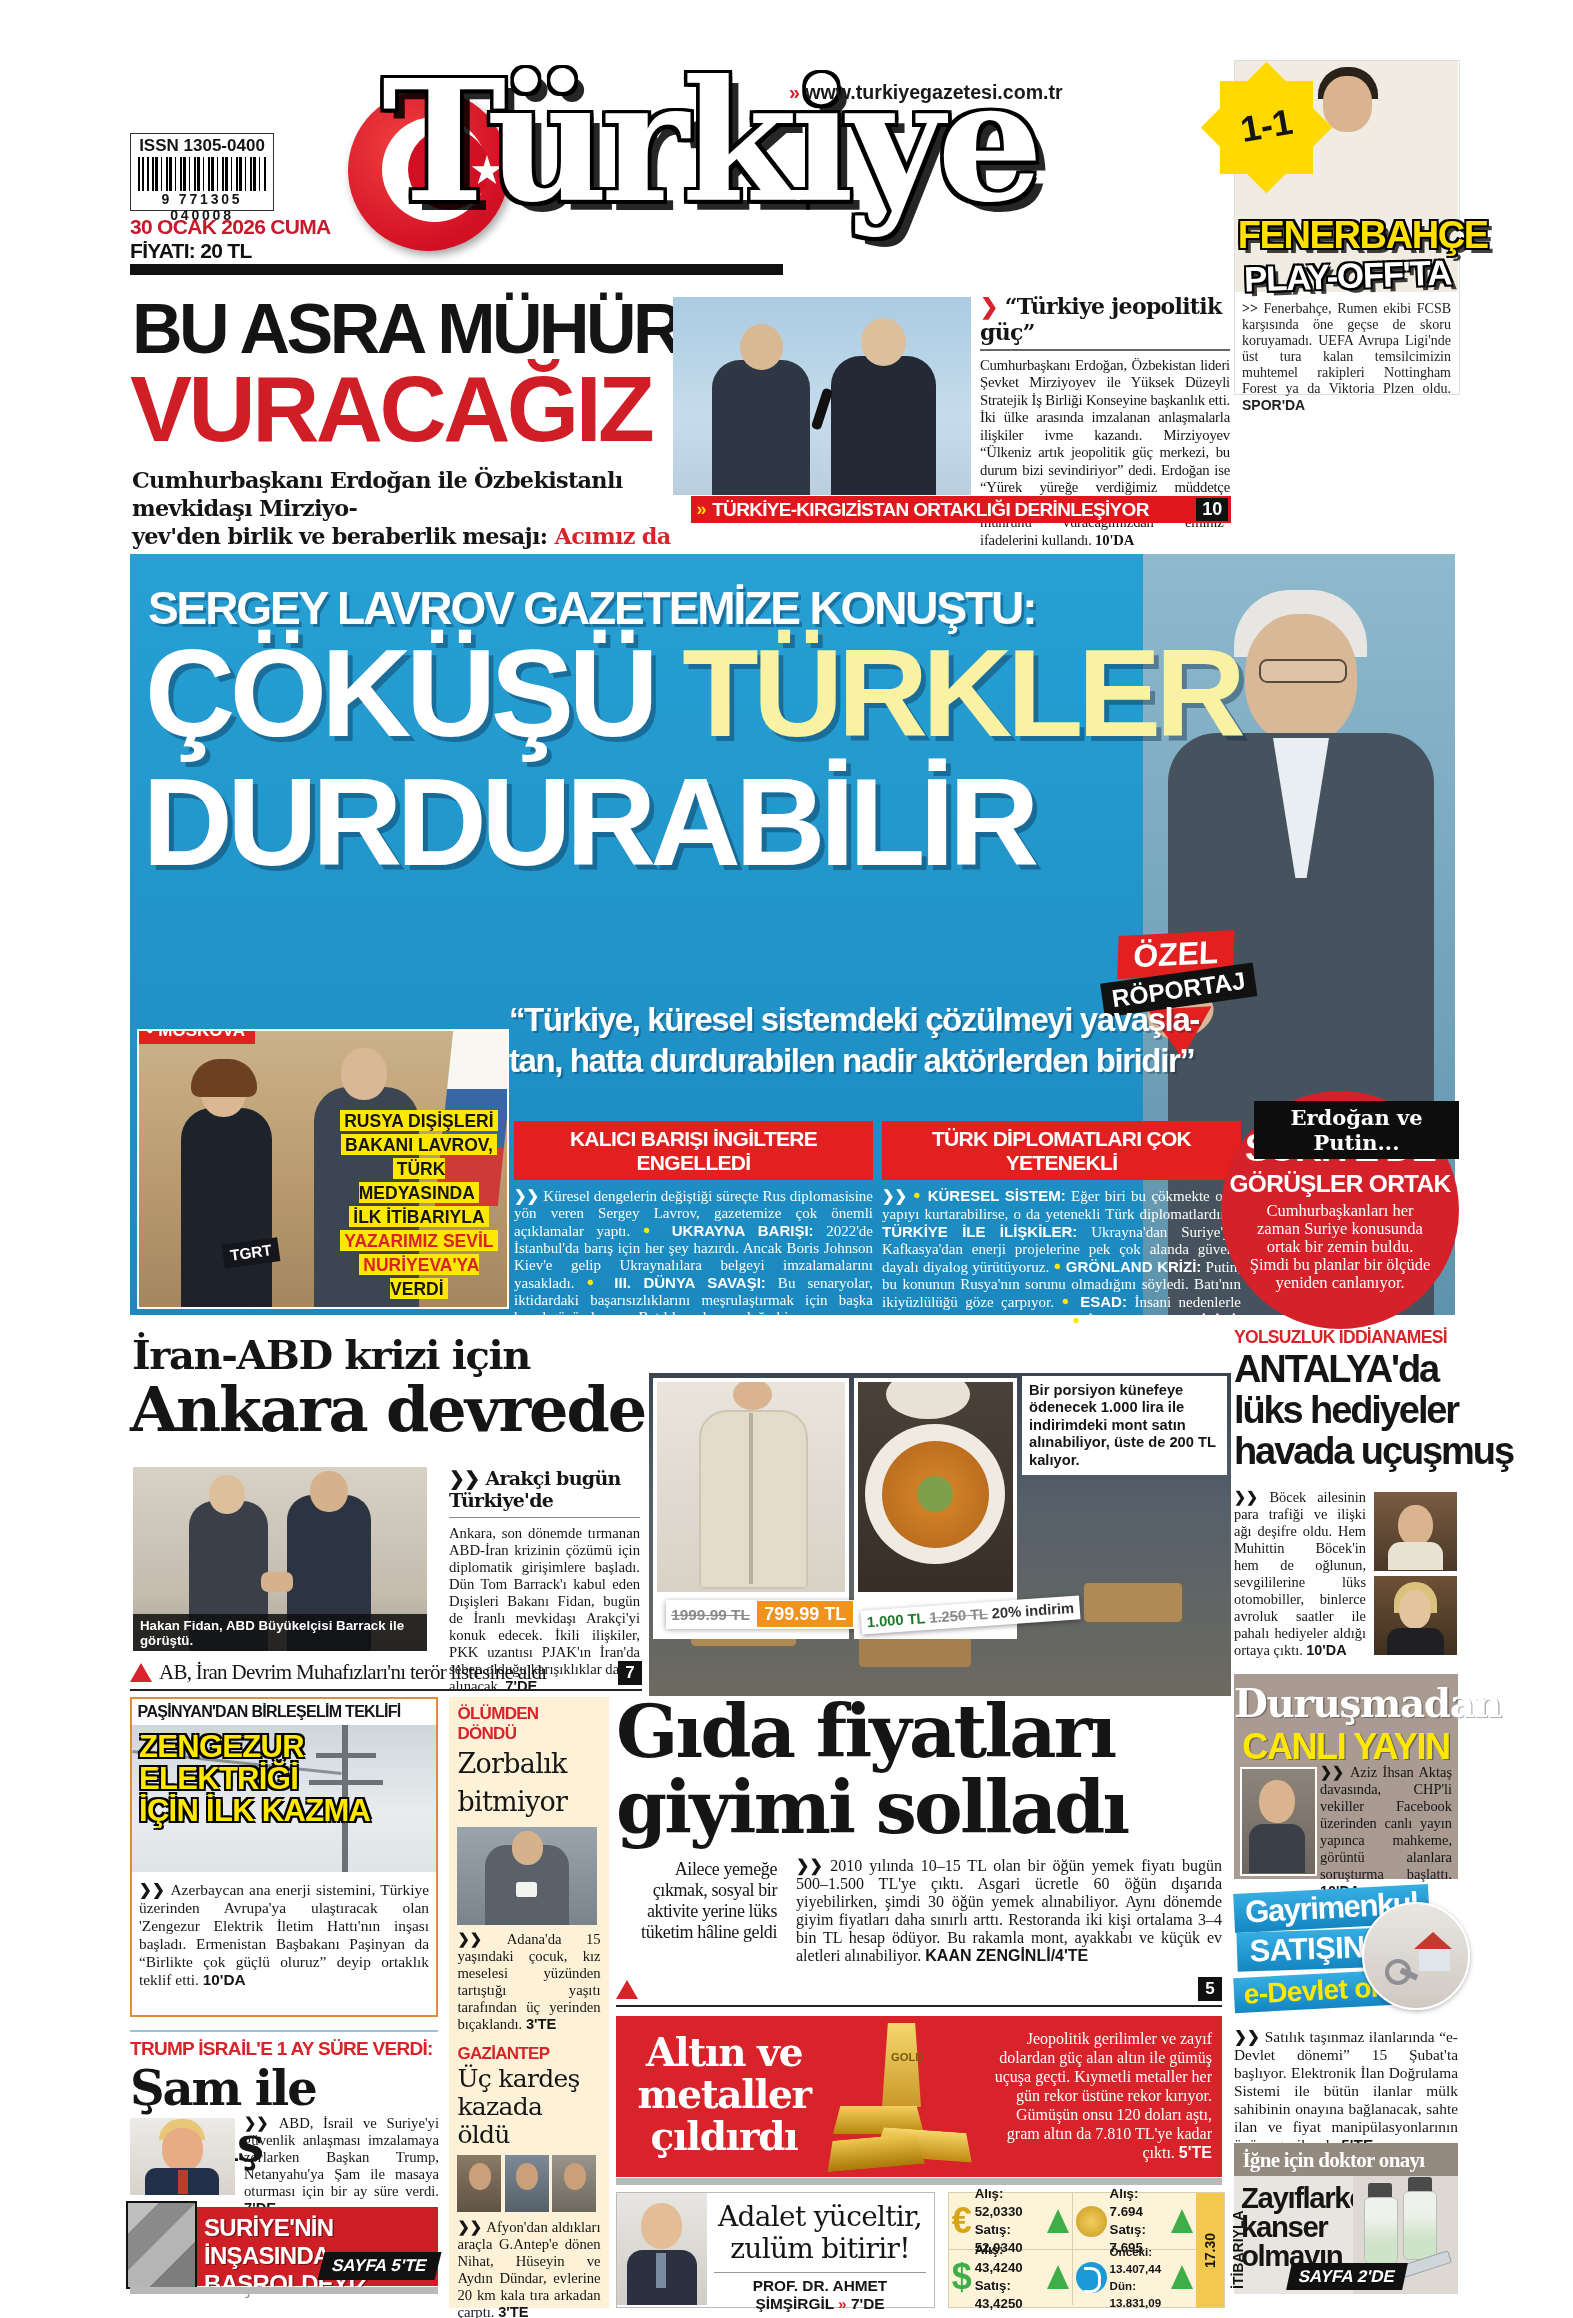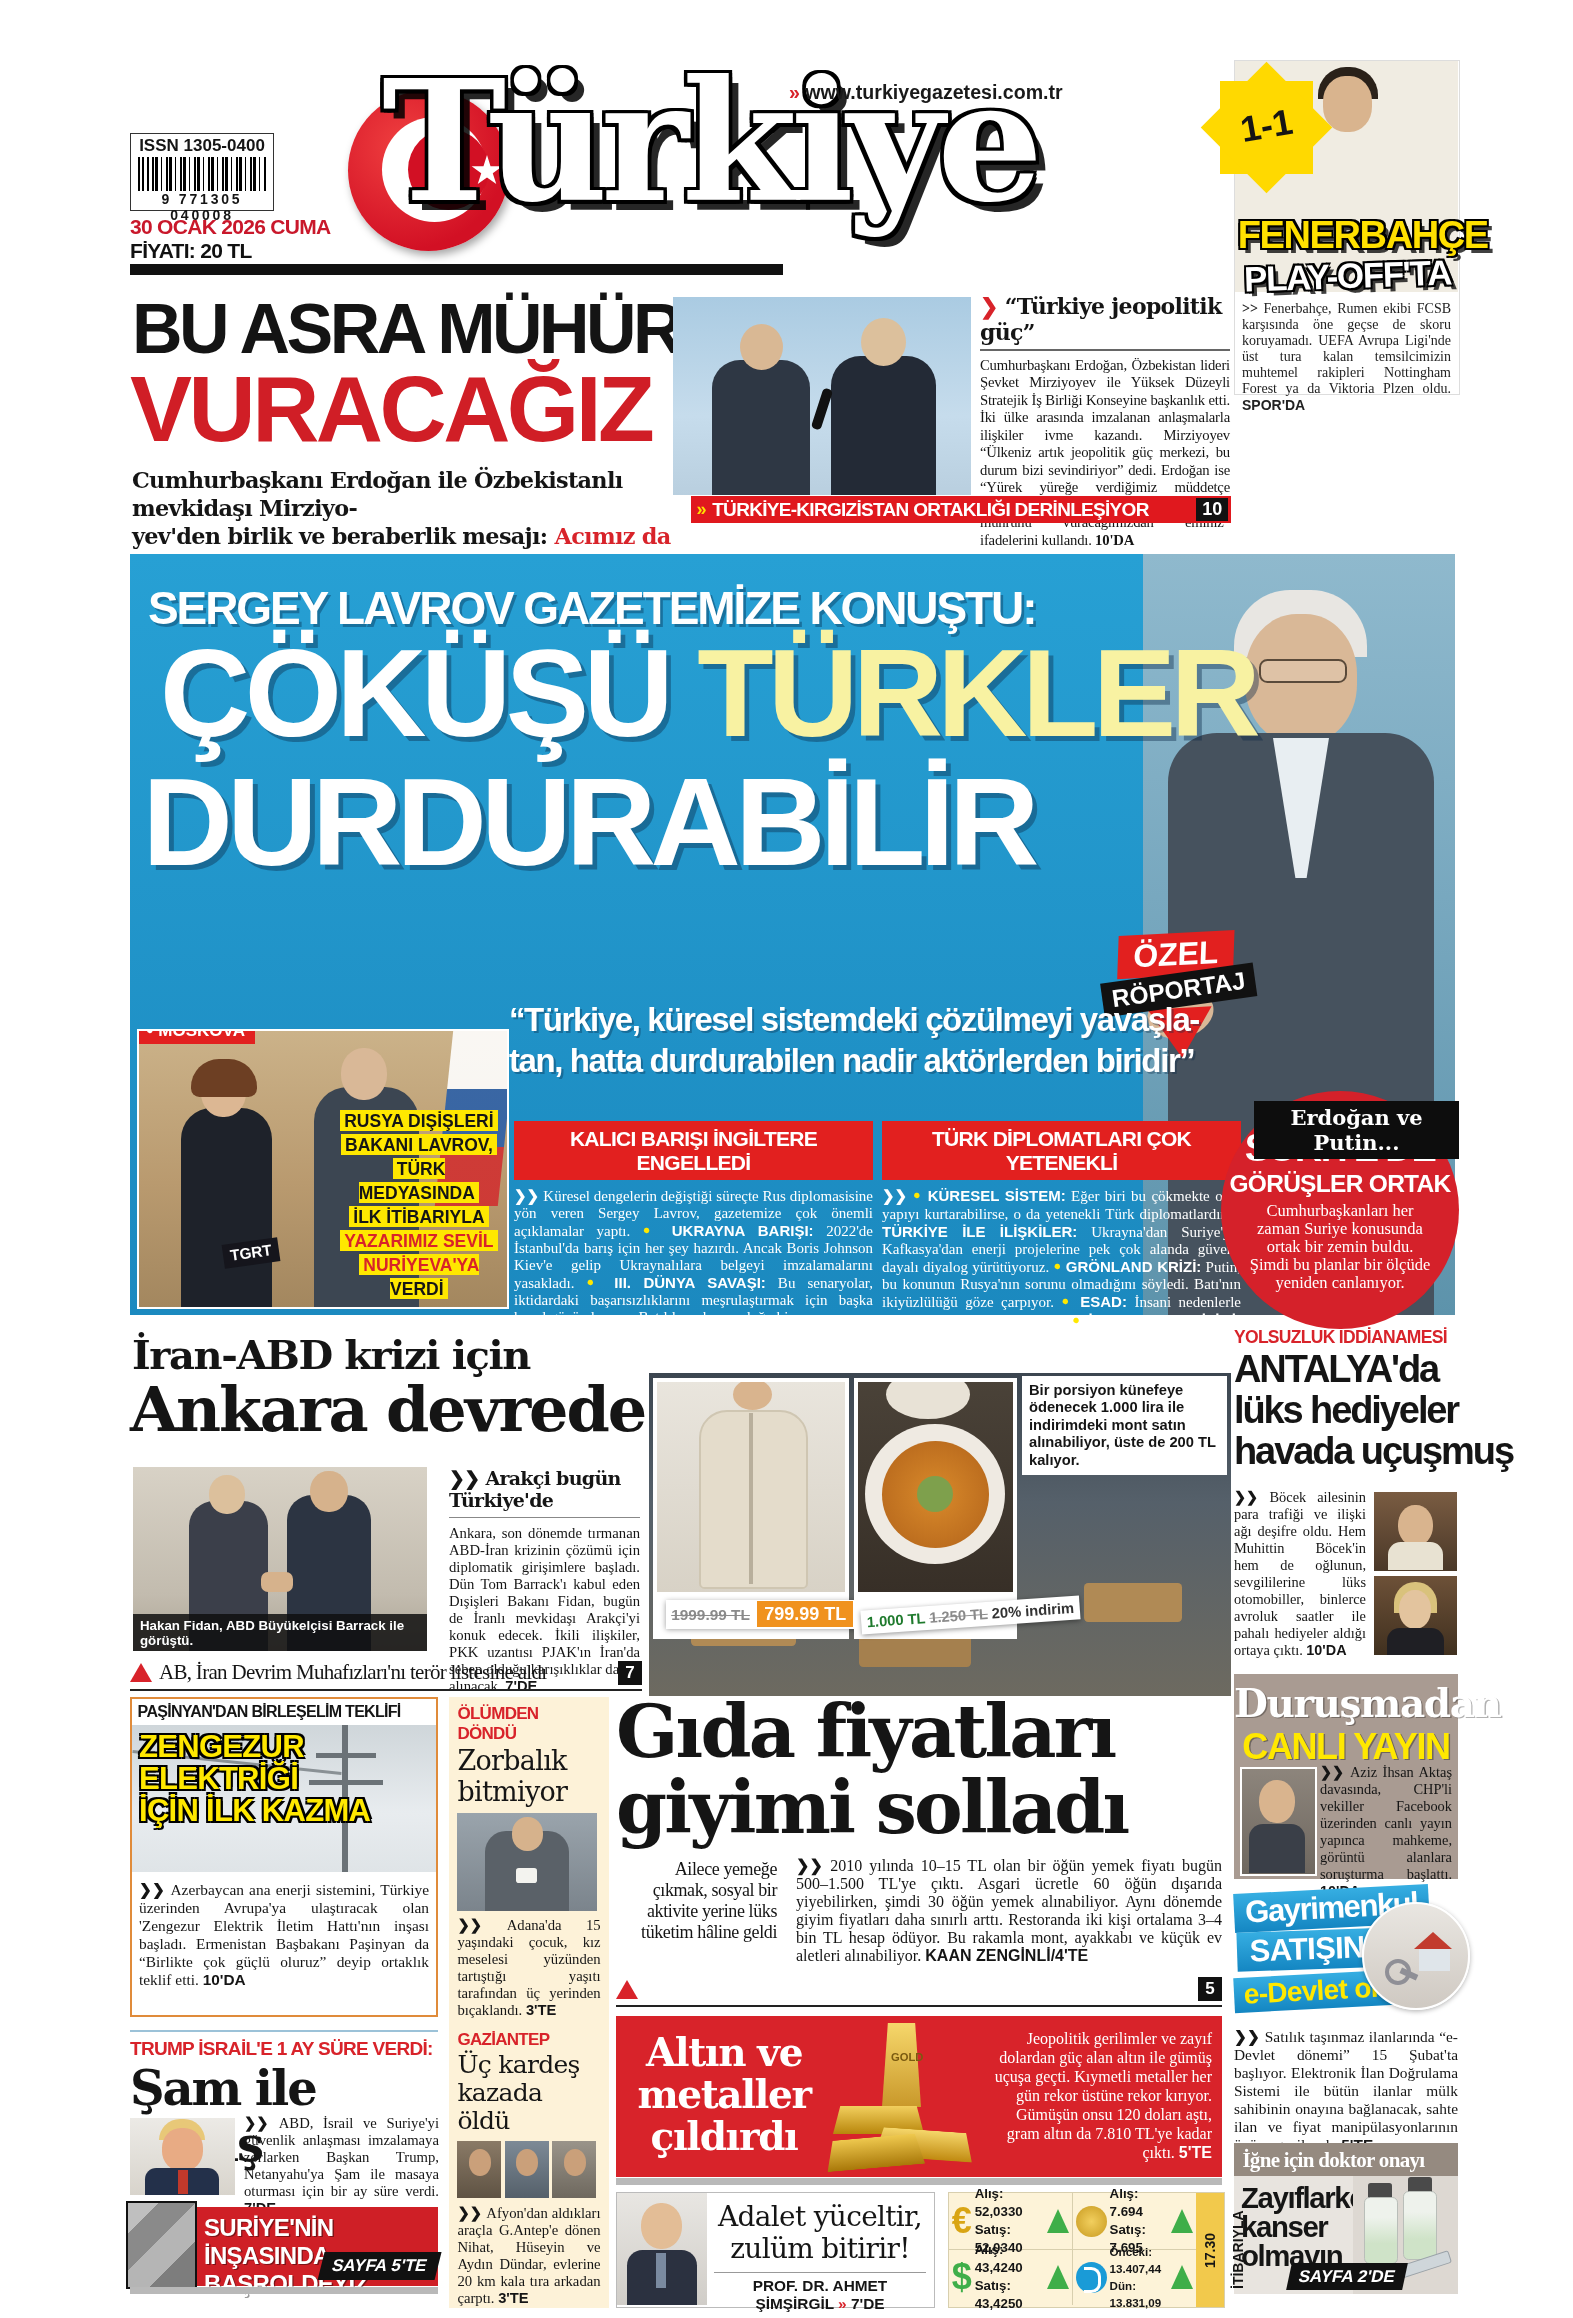--- a/index.html
+++ b/index.html
@@ -102,21 +102,21 @@
       <div class="ab" style="left:91px;top:36px;width:133px;height:67px;background:#e8e6e2;border-radius:56px 56px 0 0;"></div>
       <div class="ab" style="left:102px;top:60px;width:112px;height:130px;background:#d9b897;border-radius:46%;"></div>
       <div class="ab" style="left:116px;top:105px;width:84px;height:19.6px;border:2.8px solid #5a4a3a;border-radius:8.4px;background:rgba(255,255,255,.15);"></div>
       <div class="ab" style="left:24.5px;top:179px;width:266px;height:582px;background:#46525e;border-radius:49px 49px 0 0;"></div>
       <div class="ab" style="left:130px;top:184px;width:56px;height:140px;background:#e8eef2;clip-path:polygon(0 0,100% 0,60% 100%,40% 100%);"></div>
       <div class="ab" style="left:4.2px;top:435px;width:67px;height:49px;background:#d9b897;border-radius:50%;transform:rotate(-15deg);"></div>
     </div>
 
     <div class="ab b" style="left:18px;top:27px;font-size:46px;letter-spacing:-2.1px;color:#fff;text-shadow:2.8px 2.8px 0 rgba(0,30,60,.35);">SERGEY LAVROV GAZETEMİZE KONUŞTU:</div>
 
-    <div class="ab b" style="left:30px;top:76px;font-size:125px;letter-spacing:-5.6px;line-height:1;text-shadow:4.9px 4.9px 0 rgba(10,40,70,.4);">
+    <div class="ab b" style="left:15px;top:76px;font-size:125px;letter-spacing:-5.6px;line-height:1;text-shadow:4.9px 4.9px 0 rgba(10,40,70,.4);">
       <span class="wh">ÇÖKÜŞÜ </span><span style="color:#f8f2a2;">TÜRKLER</span>
     </div>
     <div class="ab b wh" style="left:12.6px;top:205px;font-size:125px;letter-spacing:-5.6px;line-height:1;text-shadow:4.9px 4.9px 0 rgba(10,40,70,.4);">DURDURABİLİR</div>
 
     <div class="ab" style="left:968px;top:379px;transform:rotate(-3deg);text-align:center;width:161px;">
       <div class="b wh" style="background:#e2201f;display:inline-block;font-size:32px;padding:2.8px 15.4px;transform:skew(-5deg);">ÖZEL</div>
       <div class="b wh" style="background:#111;display:inline-block;font-size:24.5px;padding:2.8px 9.8px;transform:rotate(-5deg);margin-top:-2.8px;">RÖPORTAJ</div>
       <div style="width:0;height:0;margin:1.4px auto 0;border-left:32px solid transparent;border-right:32px solid transparent;border-top:50px solid #e2201f;"></div>
     </div>
 
@@ -325,21 +325,21 @@
         <span>İÇİN İLK KAZMA</span>
       </div>
     </div>
     <div class="serif just" style="padding:8.4px 7px;font-size:15.4px;line-height:18px;">
       <b class="sans">❯❯ </b><span>Azerbaycan ana enerji sistemini, Türkiye üzerinden Avrupa'ya ulaştıracak olan 'Zengezur Elektrik İletim Hattı'nın inşası başladı. Ermenistan Başbakanı Paşinyan da “Birlikte çok güçlü oluruz” deyip ortaklık teklif etti. </span><b class="sans">10'DA</b>
     </div>
   </div>
 
   <div class="ab" style="left:449px;top:1697px;width:160px;height:611px;background:#fdf2d8;padding:7px 8.4px;box-sizing:border-box;">
     <div class="kicker" style="font-size:17px;">ÖLÜMDEN DÖNDÜ</div>
-    <div class="slab" style="font-size:27px;line-height:31px;letter-spacing:-0.7px;margin-top:1.4px;">Zorbalık bitmiyor</div>
+    <div class="slab" style="font-size:27px;line-height:38px;letter-spacing:-0.7px;margin-top:1.4px;">Zorbalık bitmiyor</div>
     <div class="photo" style="position:relative;width:140px;height:98px;background:linear-gradient(180deg,#9aa4ac,#7b848c);margin-top:5.6px;">
       <div class="ab" style="left:28px;top:18px;width:84px;height:80px;background:#5a6168;border-radius:21px 21px 0 0;"></div>
       <div class="ab" style="left:55px;top:4.2px;width:31px;height:34px;background:#d6b28c;border-radius:48%;"></div>
       <div class="ab" style="left:59px;top:55px;width:21px;height:15.4px;background:#f3f3ef;border-radius:2.8px;"></div>
     </div>
     <div class="serif just" style="font-size:14.7px;line-height:17px;margin-top:5.6px;">
       <b class="sans">❯❯ </b><span>Adana'da 15 yaşındaki çocuk, kız meselesi yüzünden tartıştığı yaşıtı tarafından üç yerinden bıçaklandı. </span><b class="sans">3'TE</b>
     </div>
     <div class="kicker" style="font-size:17px;margin-top:11.2px;">GAZİANTEP</div>
     <div class="slab" style="font-size:25px;line-height:28px;letter-spacing:-0.7px;margin-top:1.4px;">Üç kardeş kazada öldü</div>

